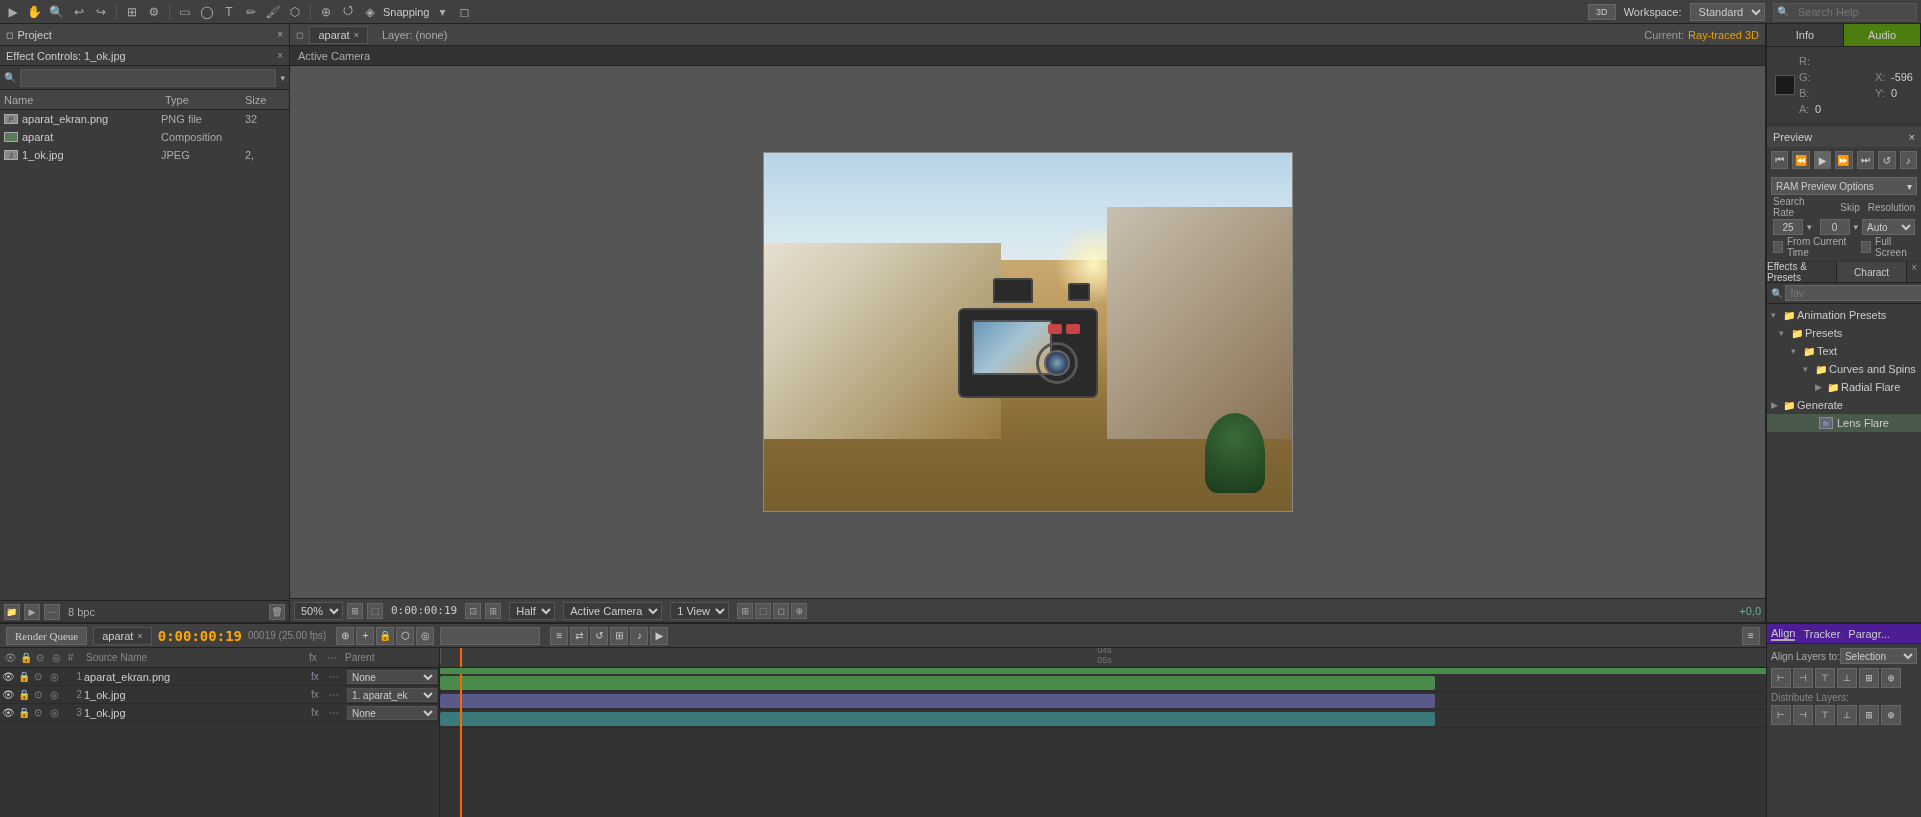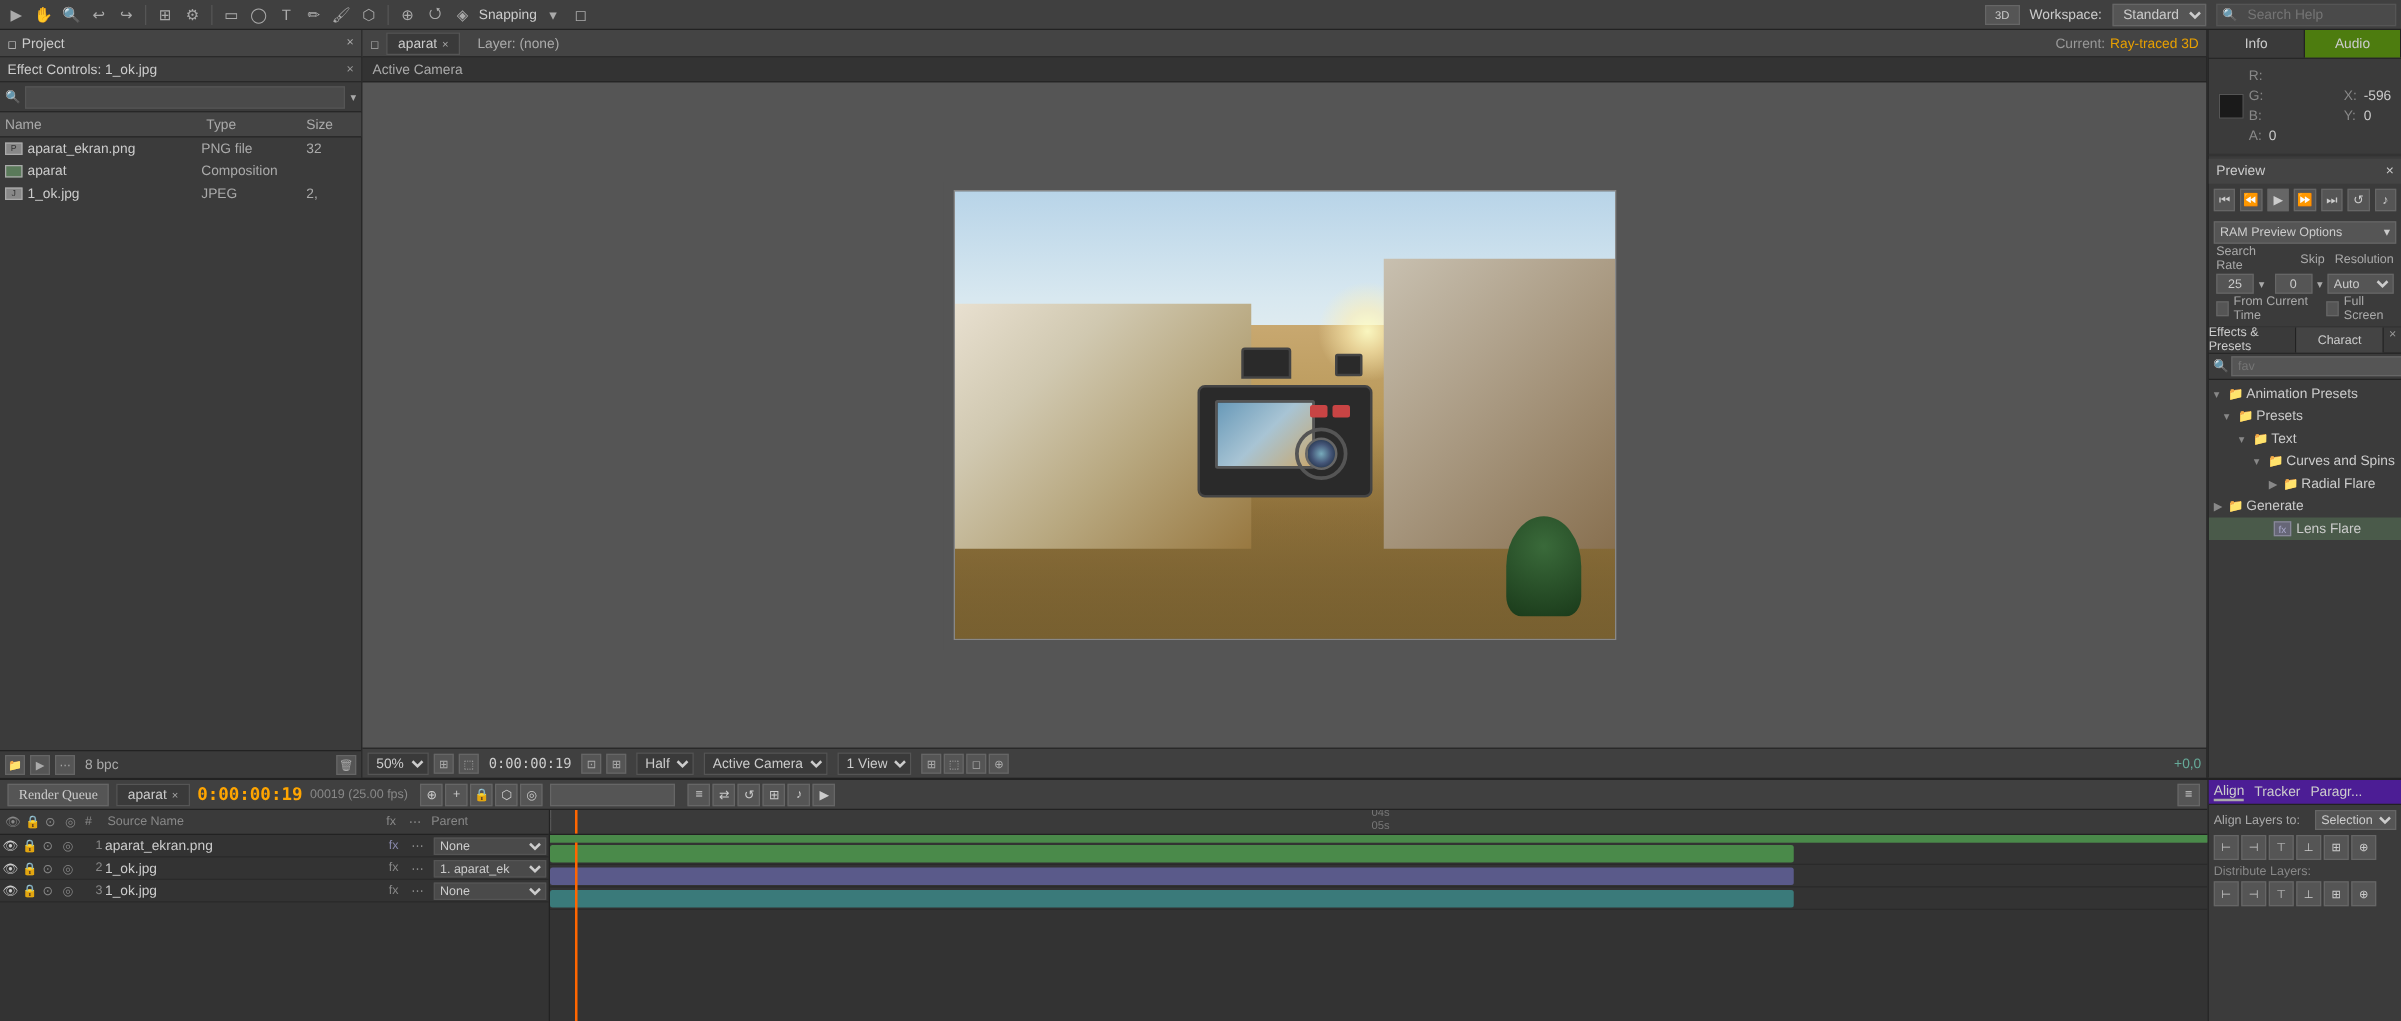--- a/index.html
+++ b/index.html
@@ -792,21 +792,21 @@
       cursor: pointer;
       font-size: 11px;
     }
     .align-tab.active { border-bottom: 2px solid #aaa; }
     .align-content {
       padding: 4px;
     }
     .align-to-row {
       display: flex;
       align-items: center;
-      gap: 12px;
+      gap: 0;
       margin-bottom: 4px;
     }
     .align-select {
       flex: 1;
       background: #555;
       border: 1px solid #666;
       color: #ccc;
       font-size: 10px;
       height: 16px;
     }

